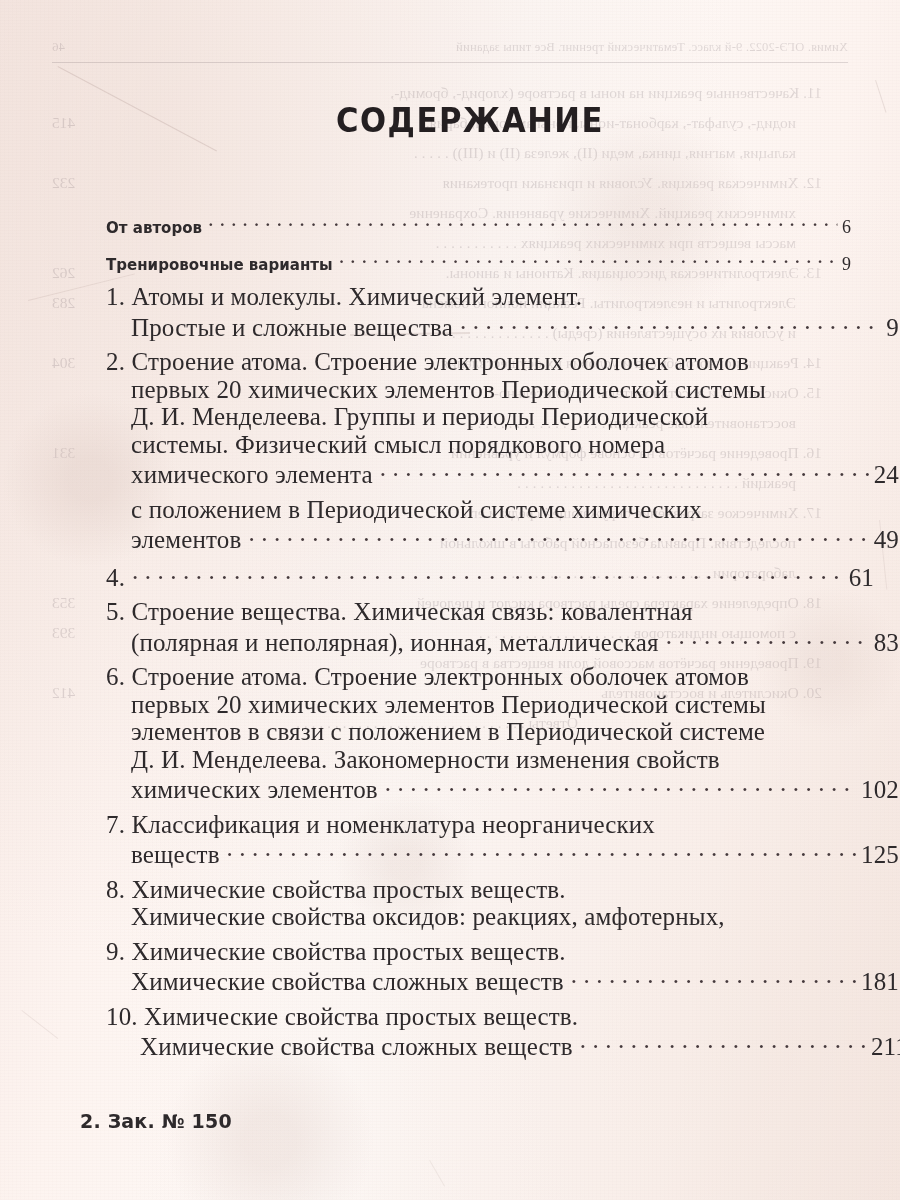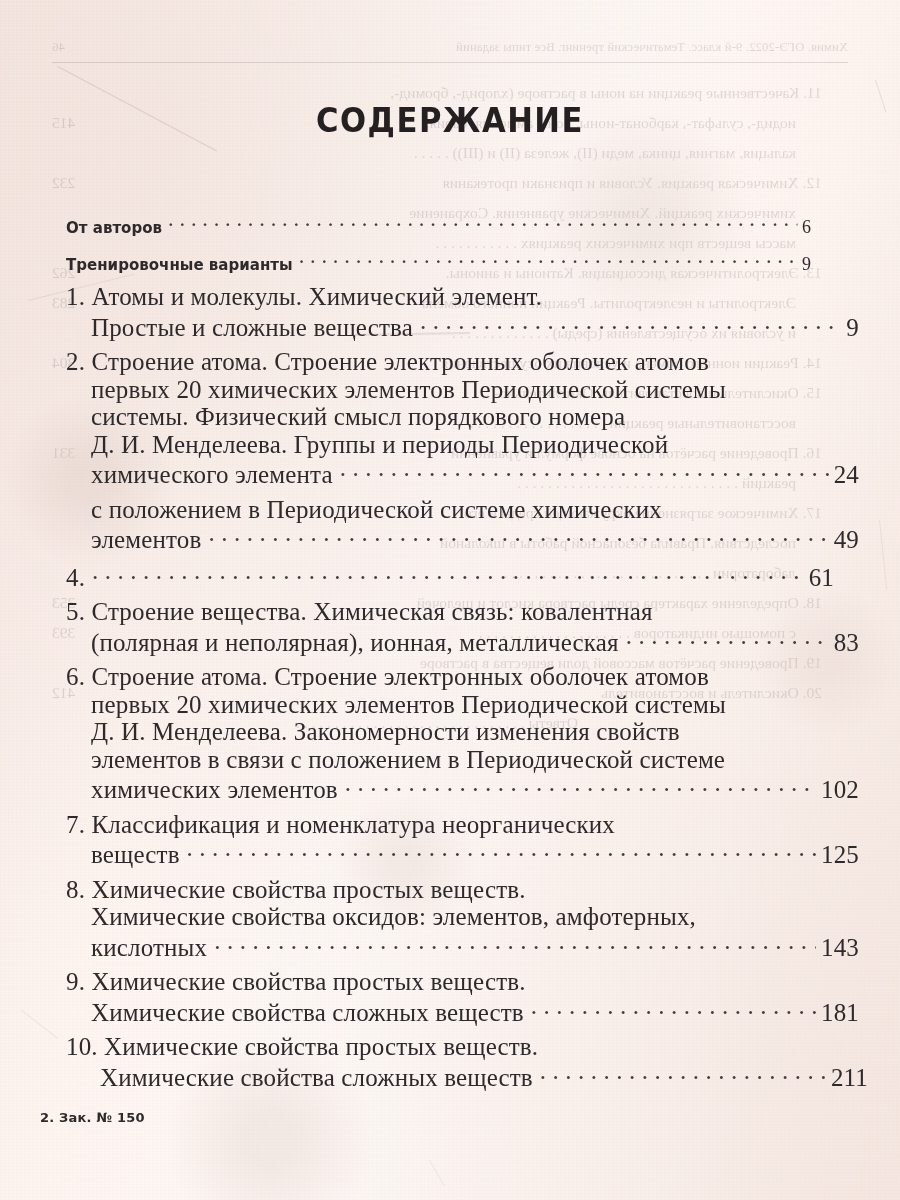--- a/index.html
+++ b/index.html
@@ -82,20 +82,21 @@
     position: absolute; pointer-events: none;
     background: rgba(150,125,120,0.22);
     transform-origin: 0 0;
   }
 
   
   .content {
     position: absolute;
     inset: 0;
     color: #2e2a2c;
+    margin-left: 40px;
   }
 
   .toc-title {
     position: absolute;
     top: 101px;
     left: 0; right: 0;
     text-align: center;
     font-family: "DejaVu Sans", sans-serif;
     font-weight: 700;
     font-size: 33px;
@@ -177,21 +178,21 @@
 
   .spacer-sm { height: 7px; }
   .spacer-md { height: 14px; }
 
   .colophon {
     position: absolute;
     left: 40px;
     top: 1110px;
     font-family: "DejaVu Sans", sans-serif;
     font-weight: 700;
-    font-size: 13px;
+    font-size: 19px;
     color: #2e2a2c;
     letter-spacing: .2px;
   }
 </style>
 </head>
 <body>
 
 <div class="page">
 
   <div class="bleed">
@@ -263,22 +264,22 @@
           <div class="row indent-1">
             <span class="label">Простые и сложные вещества</span>
             <span class="leader"></span>
             <span class="pnum">9</span>
           </div>
         </div>
         <div class="spacer-sm"></div>
         <div class="entry item-row">
           <div class="cont"><span class="num">2. </span><span>Строение атома. Строение электронных оболочек атомов</span></div>
           <div class="cont indent-1"><span>первых 20 химических элементов Периодической системы</span></div>
+          <div class="cont indent-1"><span>Д. И. Менделеева. Группы и периоды Периодической</span></div>
           <div class="cont indent-1"><span>системы. Физический смысл порядкового номера</span></div>
-          <div class="cont indent-1"><span>Д. И. Менделеева. Группы и периоды Периодической</span></div>
           <div class="row indent-1">
             <span class="label">химического элемента</span>
             <span class="leader"></span>
             <span class="pnum">24</span>
           </div>
         </div>
         <div class="spacer-sm"></div>
         <div class="entry item-row">
           <div class="cont indent-1"><span>с положением в Периодической системе химических</span></div>
           <div class="row indent-1">
@@ -301,46 +302,41 @@
           <div class="row indent-1">
             <span class="label">(полярная и неполярная), ионная, металлическая</span>
             <span class="leader"></span>
             <span class="pnum">83</span>
           </div>
         </div>
         <div class="spacer-sm"></div>
         <div class="entry item-row">
           <div class="cont"><span class="num">6. </span><span>Строение атома. Строение электронных оболочек атомов</span></div>
           <div class="cont indent-1"><span>первых 20 химических элементов Периодической системы</span></div>
+          <div class="cont indent-1"><span>элементов в связи с положением в Периодической системе</span></div>
           <div class="cont indent-1"><span>Д. И. Менделеева. Закономерности изменения свойств</span></div>
-          <div class="cont indent-1"><span>элементов в связи с положением в Периодической системе</span></div>
           <div class="row indent-1">
             <span class="label">химических элементов</span>
             <span class="leader"></span>
             <span class="pnum">102</span>
           </div>
         </div>
         <div class="spacer-sm"></div>
         <div class="entry item-row">
           <div class="cont"><span class="num">7. </span><span>Классификация и номенклатура неорганических</span></div>
           <div class="row indent-1">
             <span class="label">веществ</span>
             <span class="leader"></span>
             <span class="pnum">125</span>
           </div>
         </div>
         <div class="spacer-sm"></div>
         <div class="entry item-row">
           <div class="cont"><span class="num">8. </span><span>Химические свойства простых веществ.</span></div>
-          <div class="cont indent-1"><span>Химические свойства оксидов: элементов, амфотерных,</span></div>
-          <div class="row indent-1">
-            <span class="label">кислотных</span>
-            <span class="leader"></span>
-            <span class="pnum">143</span>
-          </div>
+          <div class="cont indent-1"><span>Химические свойства оксидов: реакциях, амфотерных,</span></div>
         </div>
         <div class="spacer-sm"></div>
         <div class="entry item-row">
           <div class="cont"><span class="num">9. </span><span>Химические свойства простых веществ.</span></div>
           <div class="row indent-1">
             <span class="label">Химические свойства сложных веществ</span>
             <span class="leader"></span>
             <span class="pnum">181</span>
           </div>
         </div>

